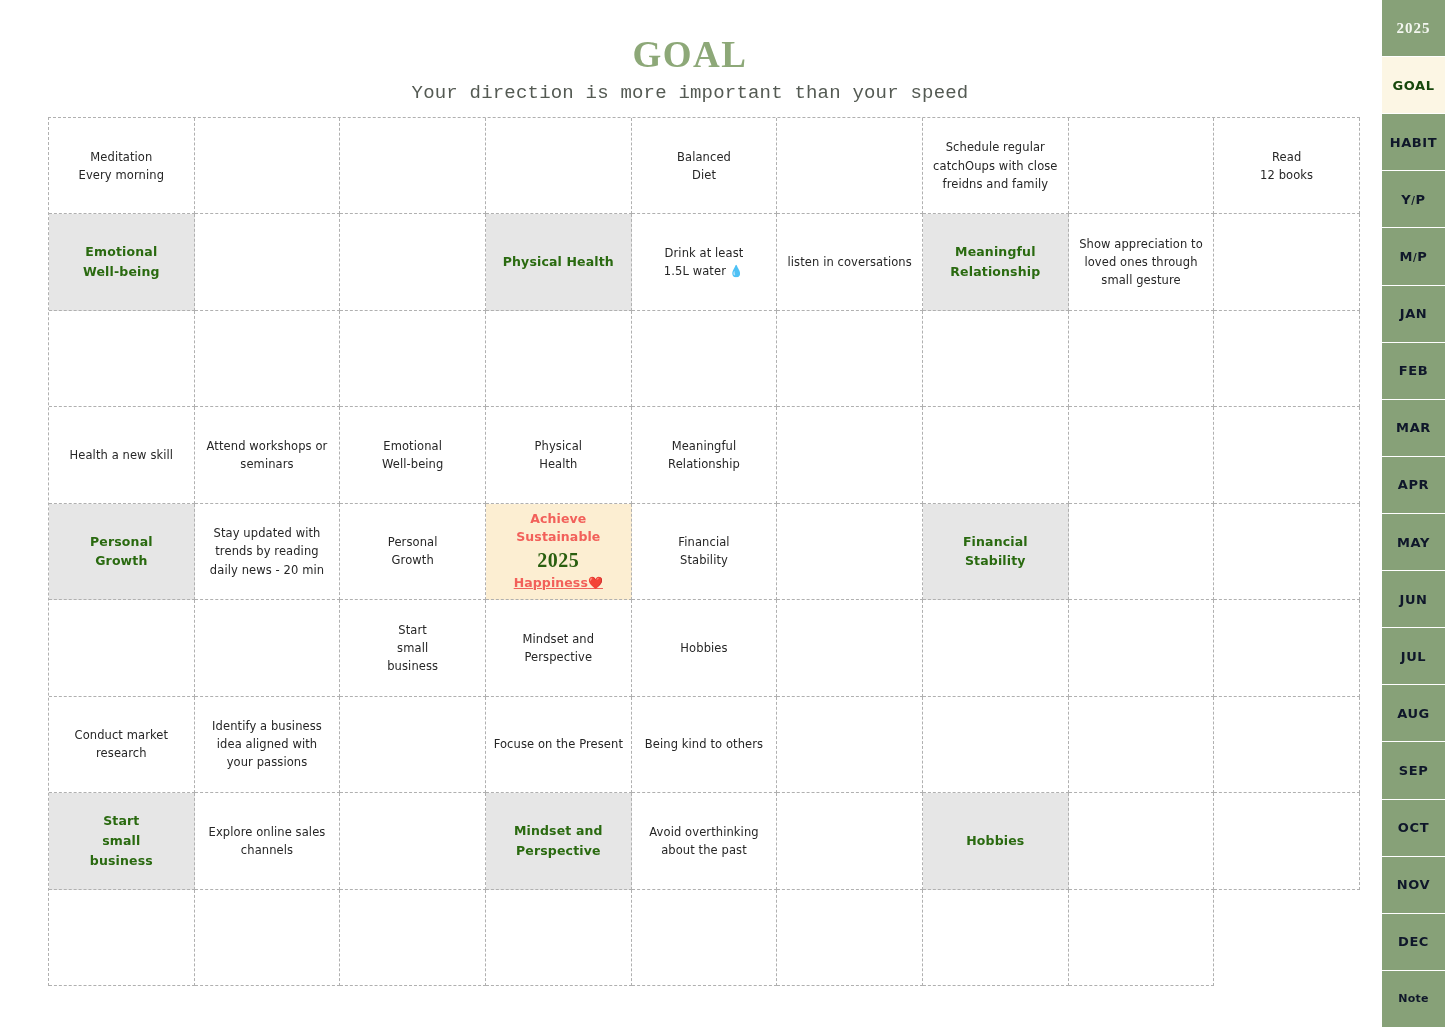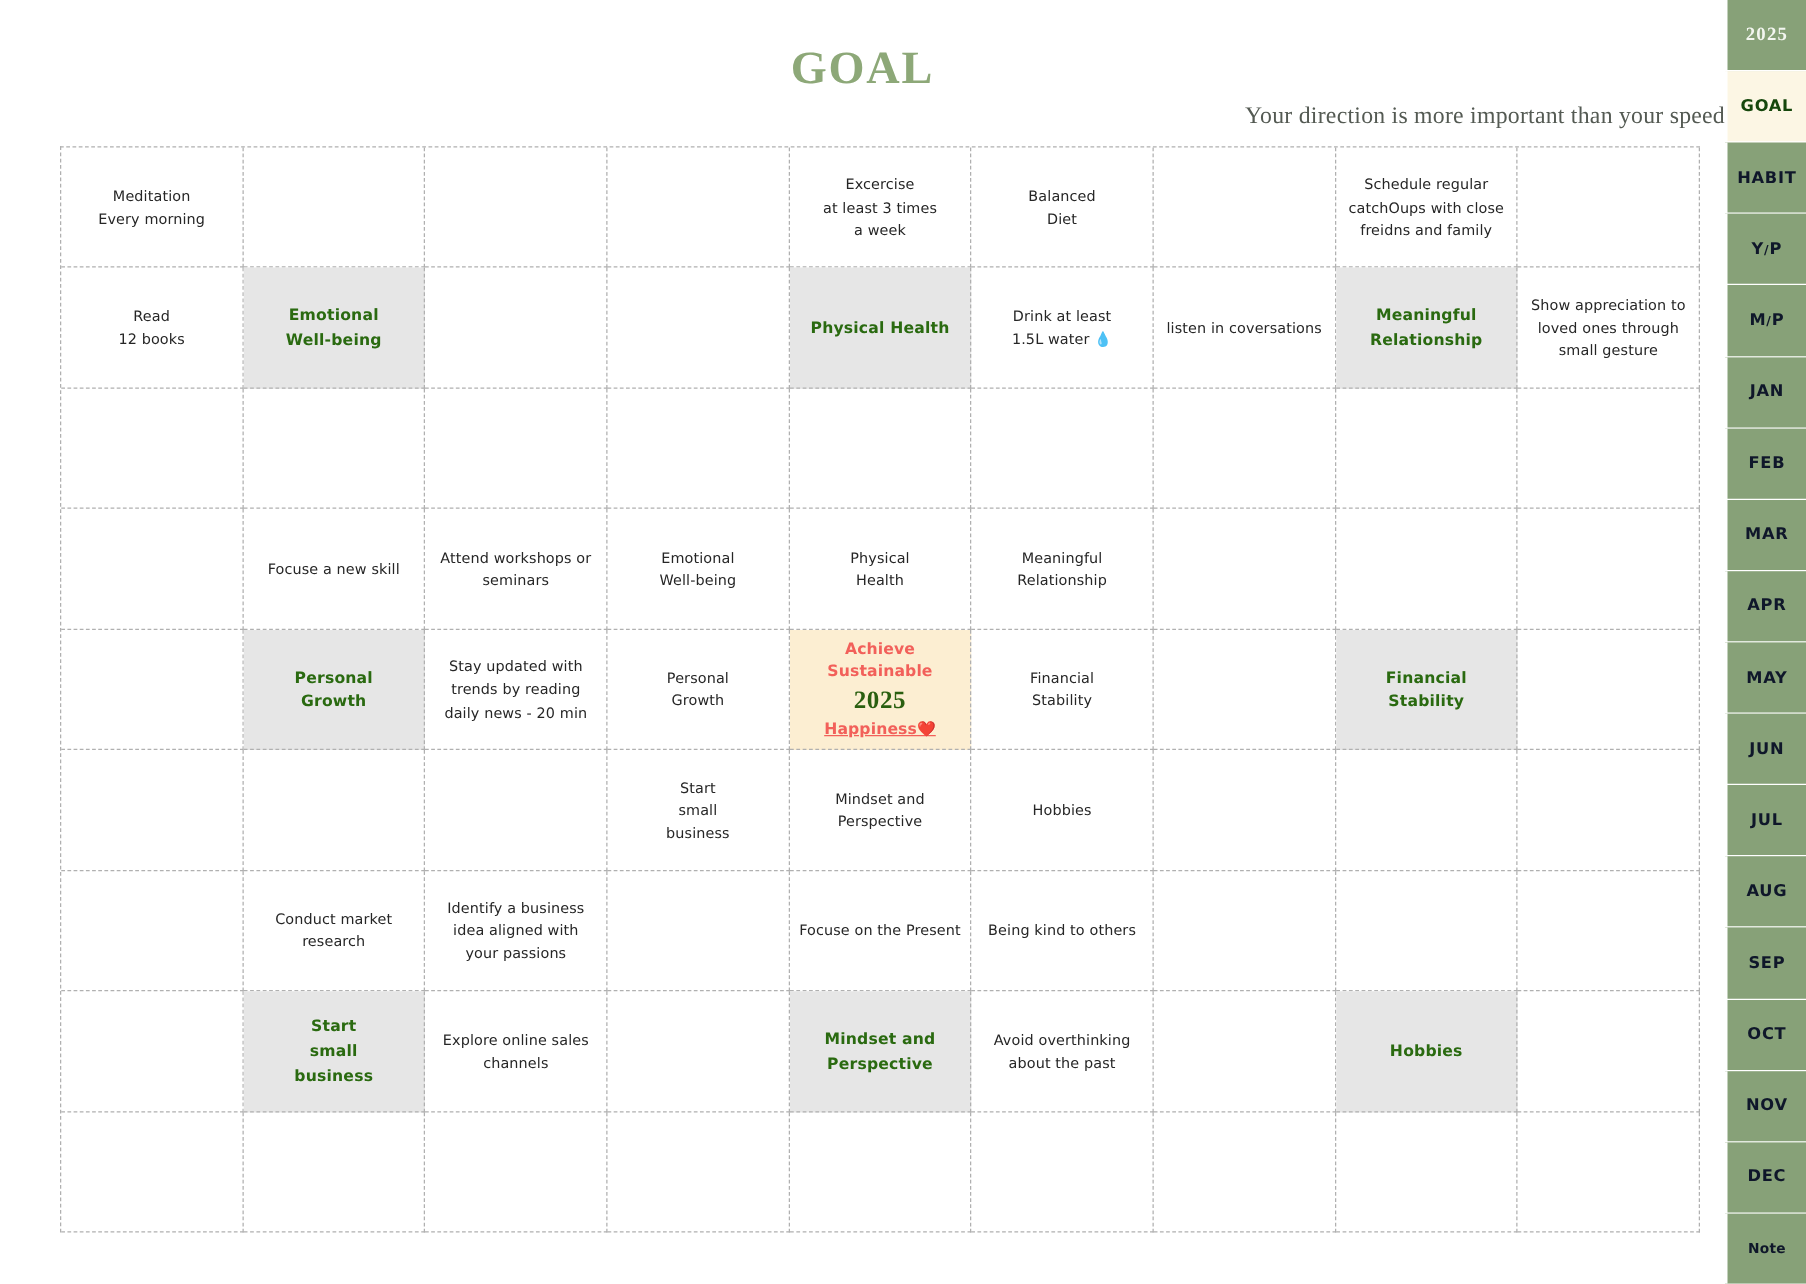--- a/index.html
+++ b/index.html
@@ -31,26 +31,25 @@
   }
   .page-title {
     font-family: "Liberation Serif", "DejaVu Serif", serif;
     font-size: 37px;
     font-weight: bold;
     color: #8da878;
     letter-spacing: 1.5px;
     line-height: 1.05;
   }
   .page-subtitle {
-    font-family: Liberation Serif, serif;
+    font-family: Liberation Mono, monospace;
     font-size: 19px;
     color: #545a53;
     margin-top: 7px;
     letter-spacing: 0.2px;
-    text-align: right;
   }
 
   
   .grid-wrap {
     position: absolute;
     left: 48px;
     top: 117px;
     width: 1312px;
     height: 869px;
   }
@@ -182,23 +181,20 @@
         <div class="cell">
           <span class="txt"></span>
         </div>
         <div class="cell">
           <span class="txt"></span>
         </div>
         <div class="cell">
           <span class="txt"></span>
         </div>
         <div class="cell">
-          <span class="txt">Excercise<br>at least 3 times<br>a week</span>
-        </div>
-        <div class="cell">
           <span class="txt">Balanced<br>Diet</span>
         </div>
         <div class="cell">
           <span class="txt"></span>
         </div>
         <div class="cell">
           <span class="txt">Schedule regular<br>catchOups with close<br>freidns and family</span>
         </div>
         <div class="cell">
           <span class="txt"></span>
@@ -254,21 +250,21 @@
         <div class="cell">
           <span class="txt"></span>
         </div>
         <div class="cell">
           <span class="txt"></span>
         </div>
         <div class="cell">
           <span class="txt"></span>
         </div>
         <div class="cell">
-          <span class="txt">Focuse a new skill</span>
+          <span class="txt">Health a new skill</span>
         </div>
         <div class="cell">
           <span class="txt">Attend workshops or<br>seminars</span>
         </div>
         <div class="cell">
           <span class="txt">Emotional<br>Well-being</span>
         </div>
         <div class="cell">
           <span class="txt">Physical<br>Health</span>
         </div>

